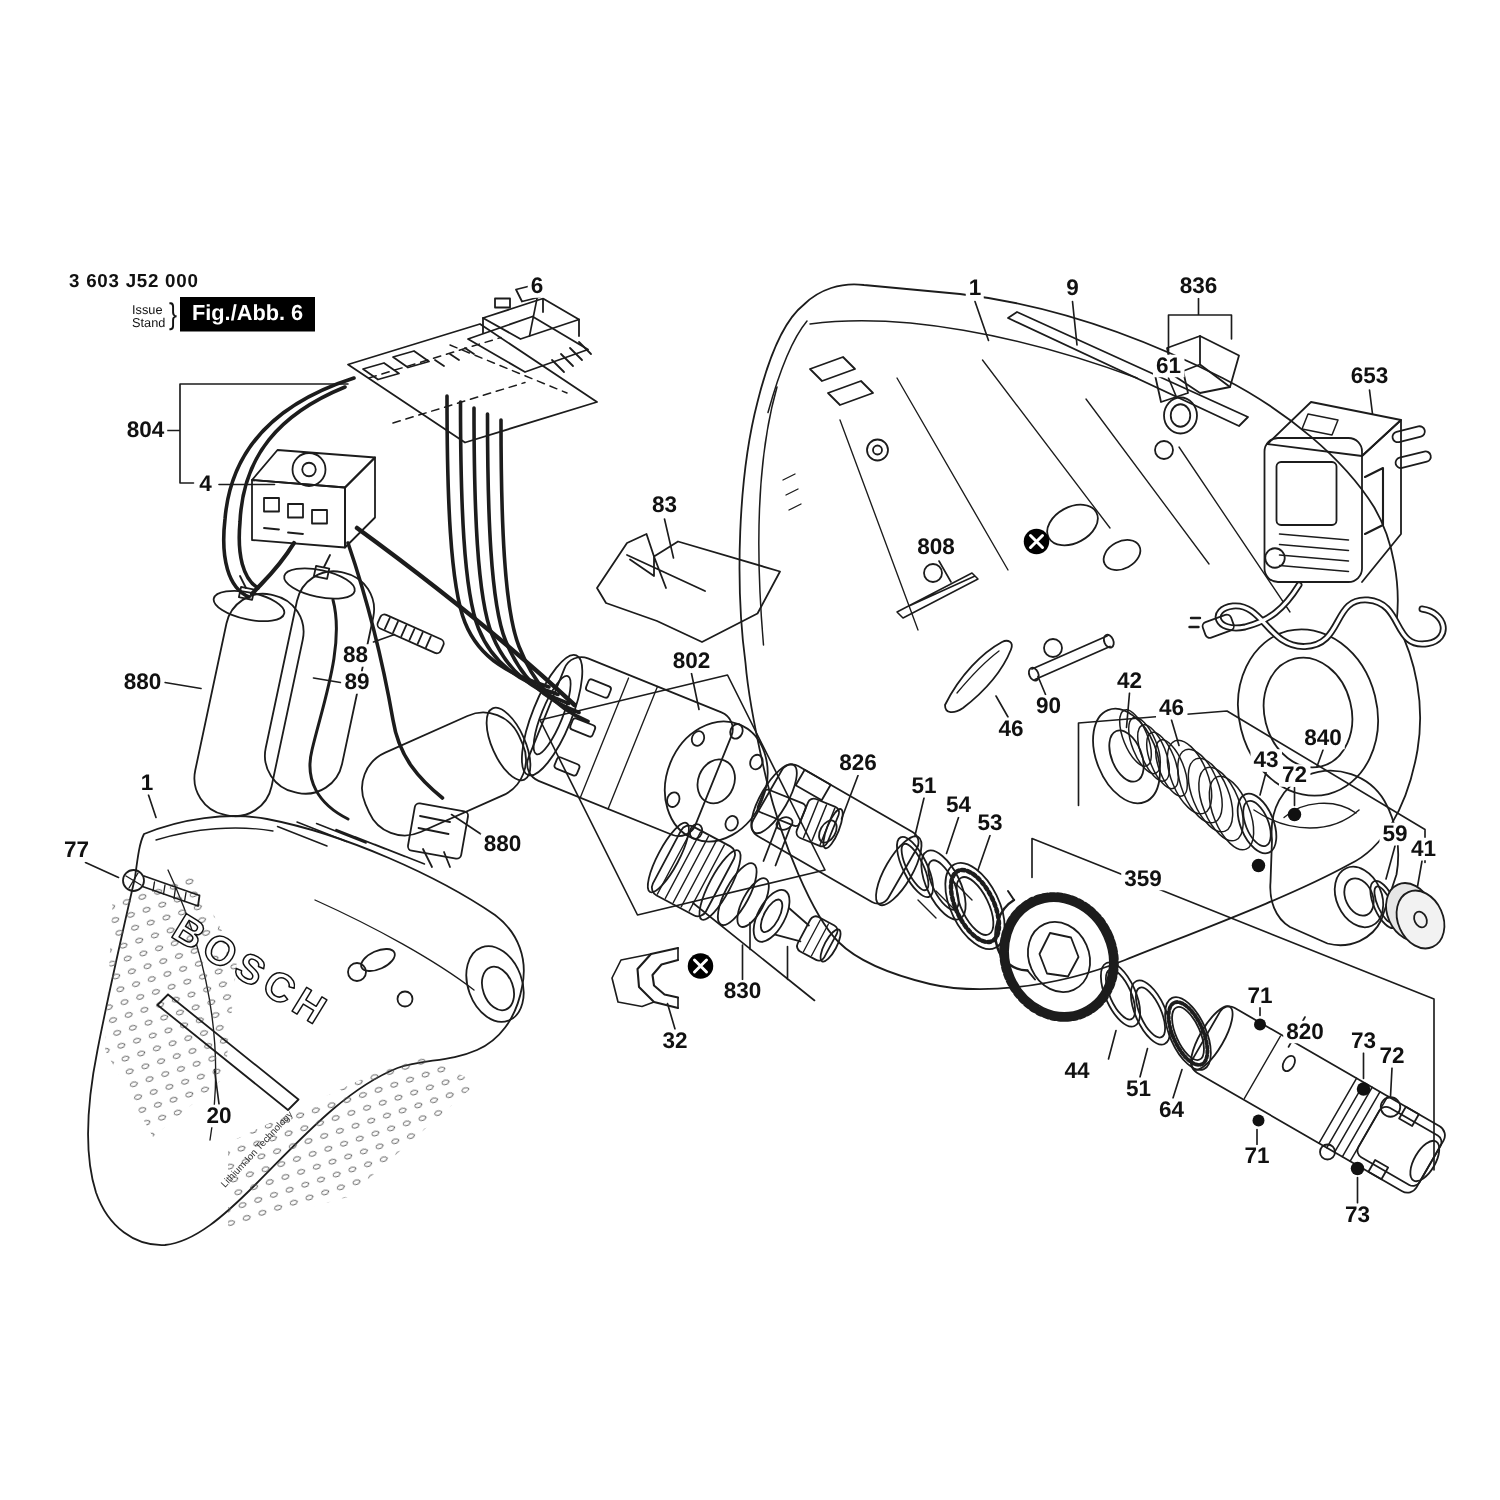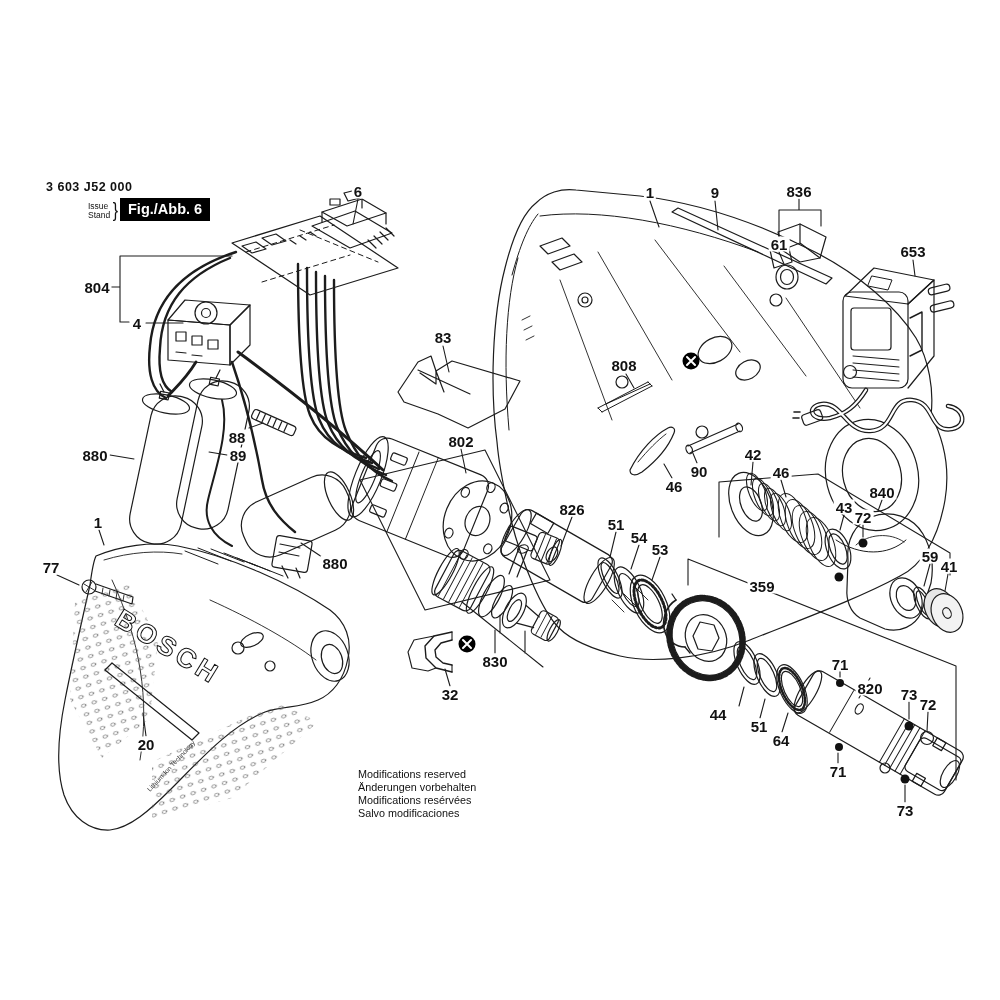--- a/index.html
+++ b/index.html
@@ -439,20 +439,14 @@
 <div class="co" style="left:781px;top:740px">64</div>
 <div class="co" style="left:838px;top:771px">71</div>
 <div class="co" style="left:905px;top:810px">73</div>
 <div class="co" style="left:495px;top:661px">830</div>
 <div class="co" style="left:450px;top:694px">32</div>
 <div class="co" style="left:51px;top:567px">77</div>
 <div class="co" style="left:98px;top:522px">1</div>
 <div class="co" style="left:335px;top:563px">880</div>
 <div class="co" style="left:146px;top:744px">20</div>
 
-<div id="footer">
-  <div>Modifications reserved</div>
-  <div>Änderungen vorbehalten</div>
-  <div>Modifications resérvées</div>
-  <div>Salvo modificaciones</div>
+
 </div>
 
-</div>
-
 </body></html>

